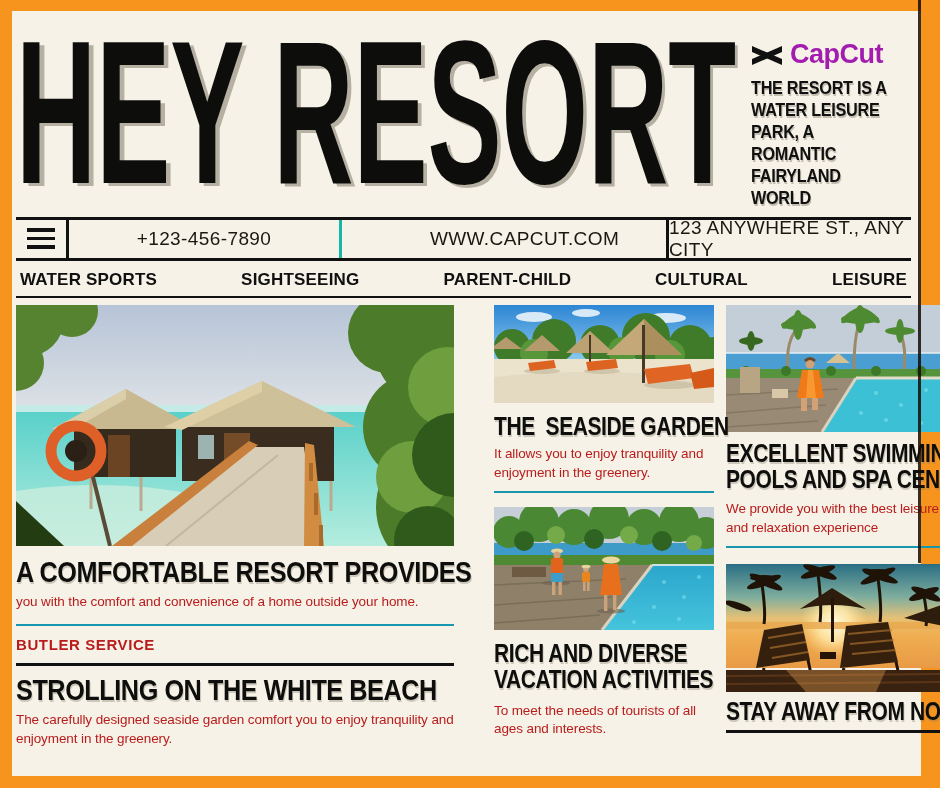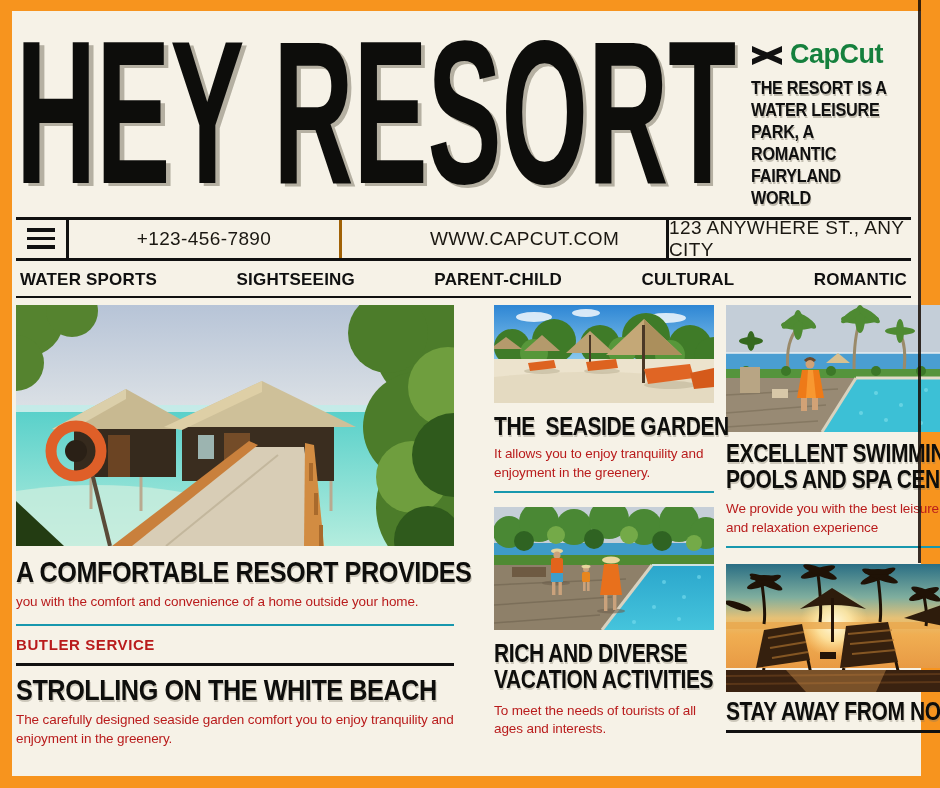--- a/index.html
+++ b/index.html
@@ -7,33 +7,33 @@
           font-family:"Liberation Sans",sans-serif;color:#101010;}
   .sheet{position:absolute;left:12px;top:11px;right:19px;bottom:12px;background:#F6F2E7;
          padding:22px 10px 0 4px;box-sizing:border-box;}
   .edge-line{position:absolute;right:19px;top:0;width:3px;height:563px;background:#160b03;opacity:.85;}
 
   
   .header{display:flex;align-items:flex-start;}
   .title-svg{display:block;}
   .brand-block{margin-left:auto;width:160px;padding-top:6px;}
   .brand-row{display:flex;align-items:center;gap:7px;}
-  .brand-name{font-size:27px;font-weight:bold;letter-spacing:-0.5px;color:#15803d;}
+  .brand-name{font-size:27px;font-weight:bold;letter-spacing:-0.5px;color:#a21caf;}
   .tagline{margin-top:8px;font-weight:bold;font-size:18px;line-height:1.22;letter-spacing:-0.3px;
            white-space:pre-line;transform:scaleX(.9);transform-origin:left top;
            text-shadow:1px 2px 0 rgba(130,124,108,.45);}
 
   
   .contact{display:flex;align-items:stretch;height:38px;margin-top:7px;
            border-top:3px solid #111;border-bottom:3px solid #111;}
   .c-cell{display:flex;align-items:center;justify-content:center;font-size:19px;
           letter-spacing:.4px;color:#1b1812;}
   .c-menu{width:50px;border-right:3px solid #111;flex-direction:column;gap:5px;cursor:pointer;}
   .c-menu i{display:block;width:28px;height:3.5px;background:#111;}
-  .c-phone{width:270px;border-right:3px solid #a16207;}
+  .c-phone{width:270px;border-right:3px solid #14b8a6;}
   .c-web{width:283px;border-right:3px solid #111;margin-left:41px;}
   .c-addr{flex:1;}
 
   
   .nav{display:flex;justify-content:space-between;align-items:flex-end;
        padding:9px 4px 6px 4px;border-bottom:2px solid #111;}
   .nav-item{font-weight:bold;font-size:17px;letter-spacing:.2px;cursor:pointer;}
 
   
   .cols{display:flex;gap:12px;margin-top:7px;}
@@ -88,21 +88,21 @@
       <div class="c-cell c-phone">+123-456-7890</div>
       <div class="c-cell c-web">WWW.CAPCUT.COM</div>
       <div class="c-cell c-addr">123 ANYWHERE ST., ANY CITY</div>
     </div>
 
     <div class="nav">
       <span class="nav-item">WATER SPORTS</span>
       <span class="nav-item">SIGHTSEEING</span>
       <span class="nav-item">PARENT-CHILD</span>
       <span class="nav-item">CULTURAL</span>
-      <span class="nav-item">ROMANTIC</span>
+      <span class="nav-item">LEISURE</span>
     </div>
 
     <div class="cols">
 
       <div class="col-l">
         <svg class="photo" height="241" viewBox="0 0 438 241" preserveAspectRatio="none">
           <defs>
             <linearGradient id="gSkyA" x1="0" y1="0" x2="0" y2="1">
               <stop offset="0" stop-color="#b7c4d7"></stop>
                 <stop offset="1" stop-color="#dde2e6"></stop>

